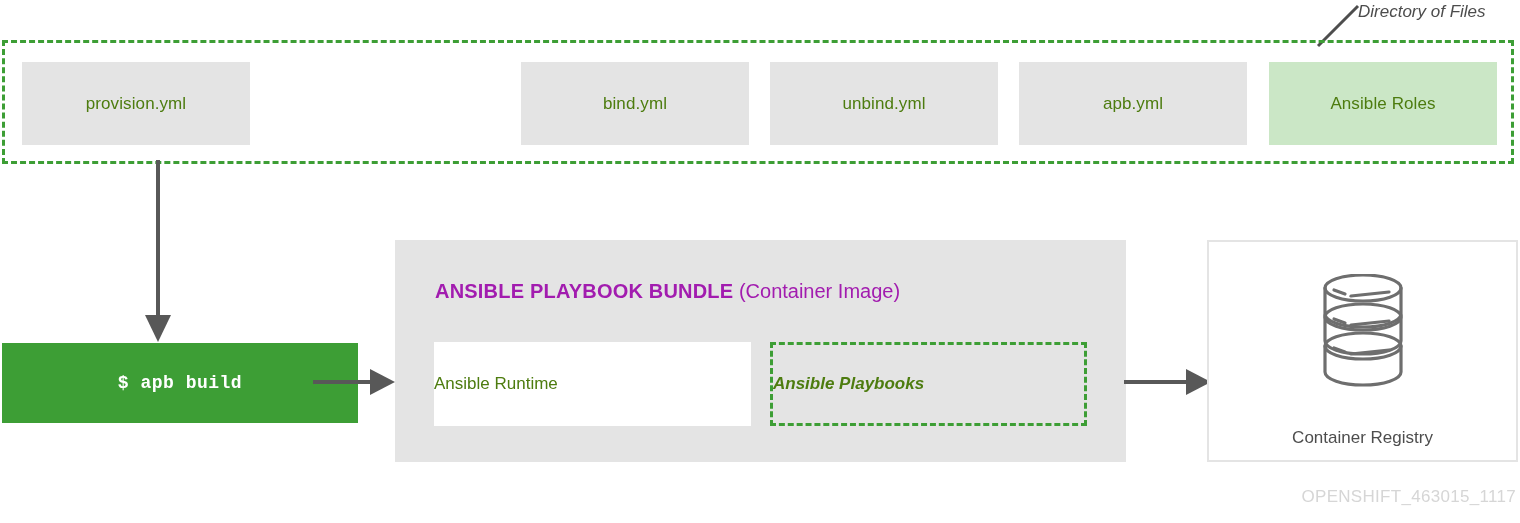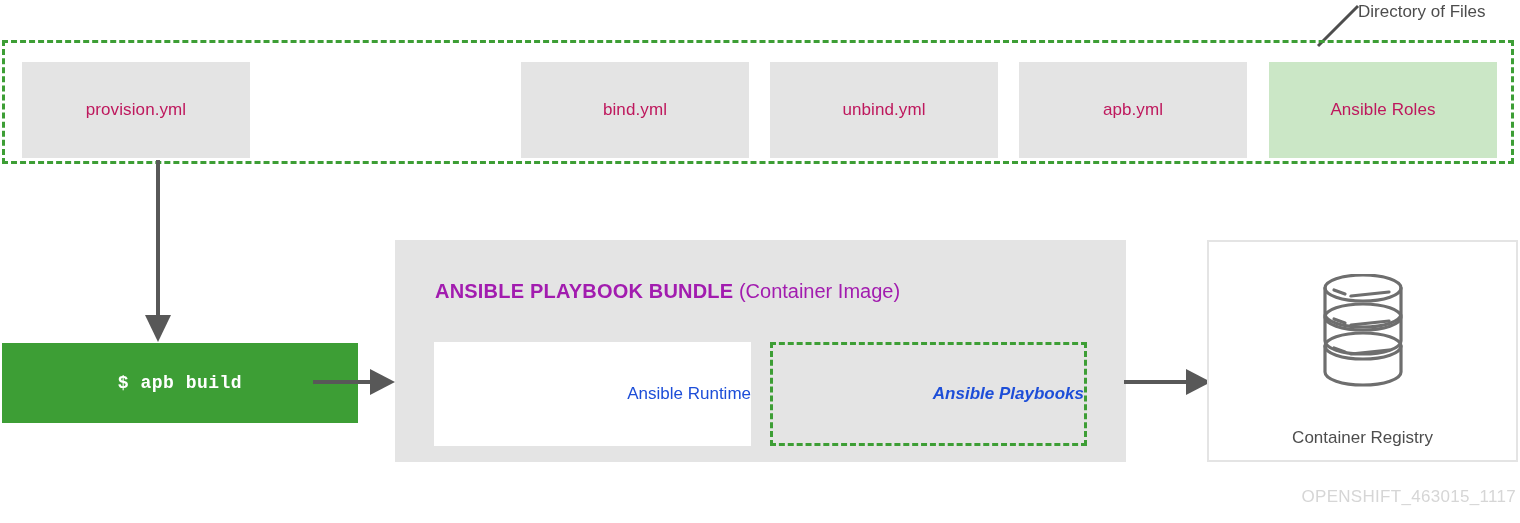--- a/index.html
+++ b/index.html
@@ -26,42 +26,43 @@
     top: 40px;
     width: 1512px;
     height: 124px;
     box-sizing: border-box;
     border: 3px dashed #3d9e35;
   }
 
   .file-box {
     position: absolute;
     top: 62px;
-    height: 96px;
+    height: 83px;
     background: #e4e4e4;
     box-sizing: border-box;
     display: flex;
     align-items: center;
     justify-content: center;
-    color: #be185d;
+    color: #4d7c0f;
     font-size: 17px;
     letter-spacing: 0.1px;
   }
   .file-box.roles {
     background: #cbe7c6;
   }
 
   
   .callout-label {
     position: absolute;
     left: 1358px;
     top: 2px;
     font-size: 17px;
     color: #4d4d4d;
     white-space: nowrap;
+    font-style: italic;
   }
   .callout-line {
     position: absolute;
     left: 1310px;
     top: 0px;
     width: 60px;
     height: 48px;
     pointer-events: none;
   }
 
@@ -105,27 +106,27 @@
   .apb-title .strong {
     font-weight: bold;
     letter-spacing: 0.2px;
   }
   .apb-title .light {
     font-weight: normal;
   }
   .inner-box {
     position: absolute;
     top: 102px;
-    height: 104px;
+    height: 84px;
     box-sizing: border-box;
     display: flex;
     align-items: center;
-    justify-content: flex-end;
-    font-size: 17px;
-    color: #1d4ed8;
+    justify-content: flex-start;
+    font-size: 17px;
+    color: #4d7c0f;
   }
   .inner-box.runtime {
     left: 39px;
     width: 317px;
     background: #ffffff;
   }
   .inner-box.playbooks {
     left: 375px;
     width: 317px;
     background: transparent;

